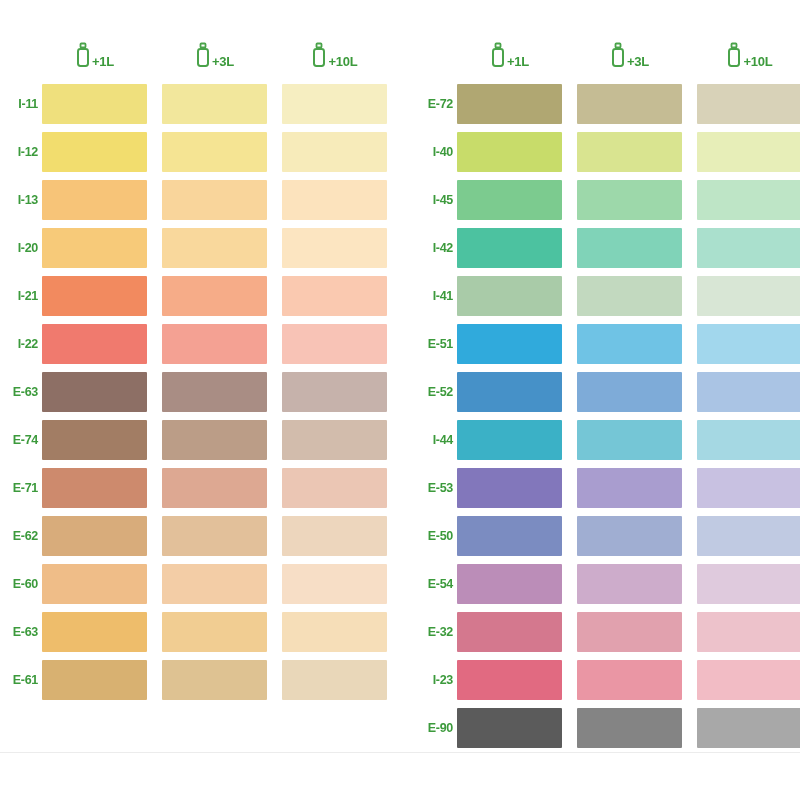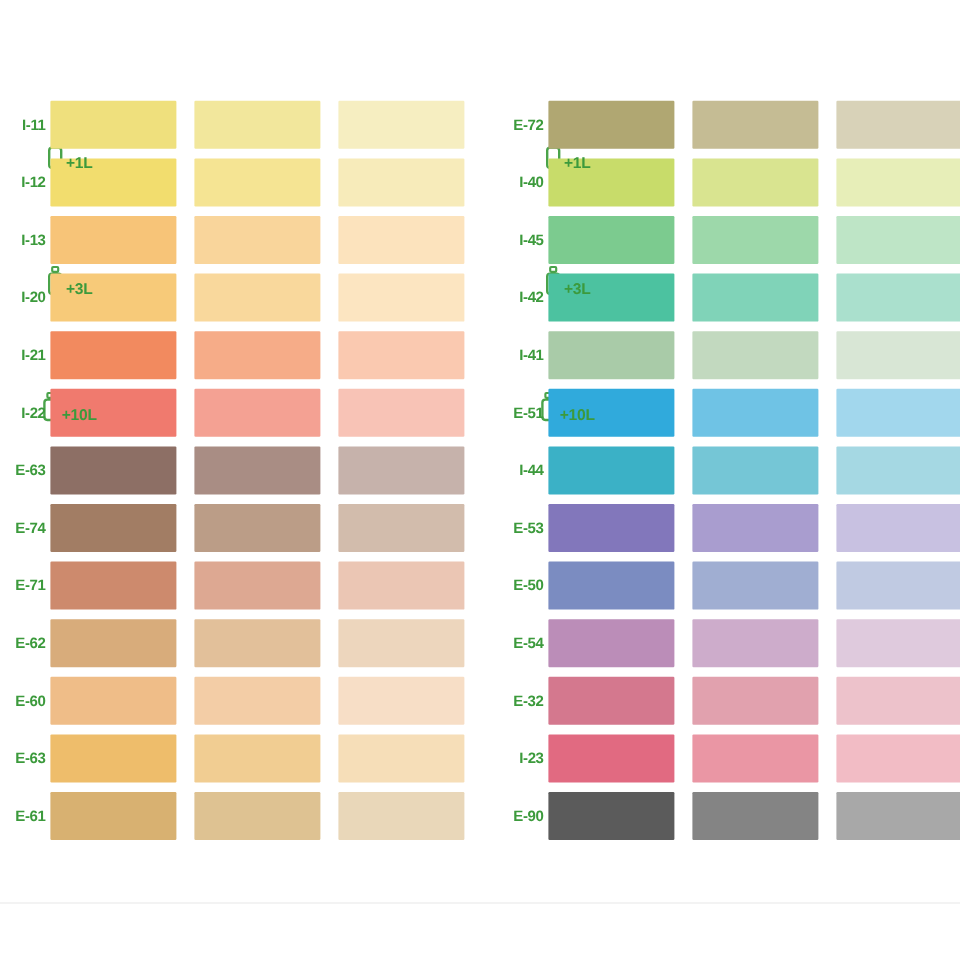--- a/index.html
+++ b/index.html
@@ -42,21 +42,21 @@
     display: flex;
     flex-direction: column;
   }
 
   .panel-left  { width: 400px; padding-left: 5px; }
   .panel-right { width: 400px; padding-left: 20px; }
 
   
   .header-row {
     display: flex;
-    flex-direction: column;
+    flex-direction: row;
     align-items: flex-start;
     height: 34px;
     margin-bottom: 4px;
   }
 
   .header-spacer { width: 37px; flex: 0 0 37px; }
 
   .col-header {
     width: 105px;
     flex: 0 0 105px;
@@ -298,20 +298,26 @@
               <div class="swatch" style="background: rgb(194, 217, 191);"></div>
               <div class="swatch" style="background: rgb(216, 230, 213);"></div>
             </div>
             <div class="swatch-row">
               <div class="row-label">E-51</div>
               <div class="swatch" style="background: rgb(48, 170, 220);"></div>
               <div class="swatch" style="background: rgb(111, 195, 229);"></div>
               <div class="swatch" style="background: rgb(162, 215, 237);"></div>
             </div>
             <div class="swatch-row">
+              <div class="row-label">E-52</div>
+              <div class="swatch" style="background: rgb(70, 145, 200);"></div>
+              <div class="swatch" style="background: rgb(126, 171, 216);"></div>
+              <div class="swatch" style="background: rgb(170, 196, 228);"></div>
+            </div>
+            <div class="swatch-row">
               <div class="row-label">I-44</div>
               <div class="swatch" style="background: rgb(59, 177, 198);"></div>
               <div class="swatch" style="background: rgb(117, 198, 214);"></div>
               <div class="swatch" style="background: rgb(165, 216, 227);"></div>
             </div>
             <div class="swatch-row">
               <div class="row-label">E-53</div>
               <div class="swatch" style="background: rgb(130, 119, 187);"></div>
               <div class="swatch" style="background: rgb(169, 157, 207);"></div>
               <div class="swatch" style="background: rgb(200, 193, 225);"></div>

